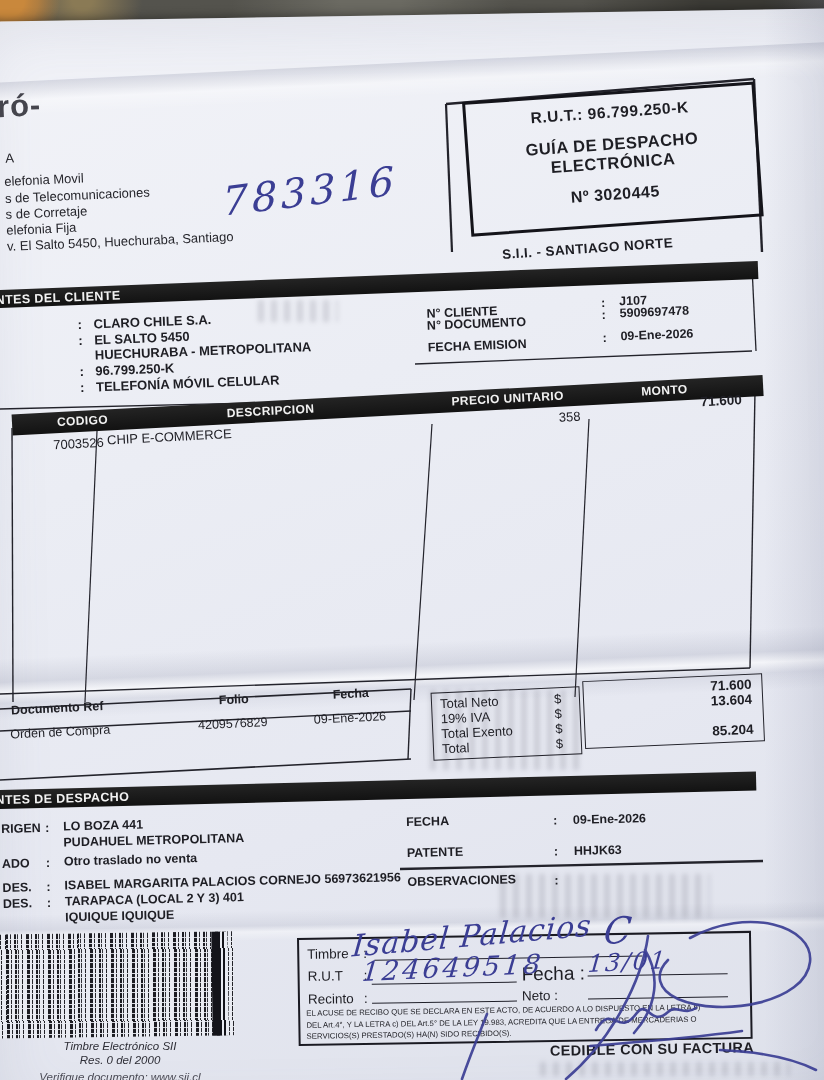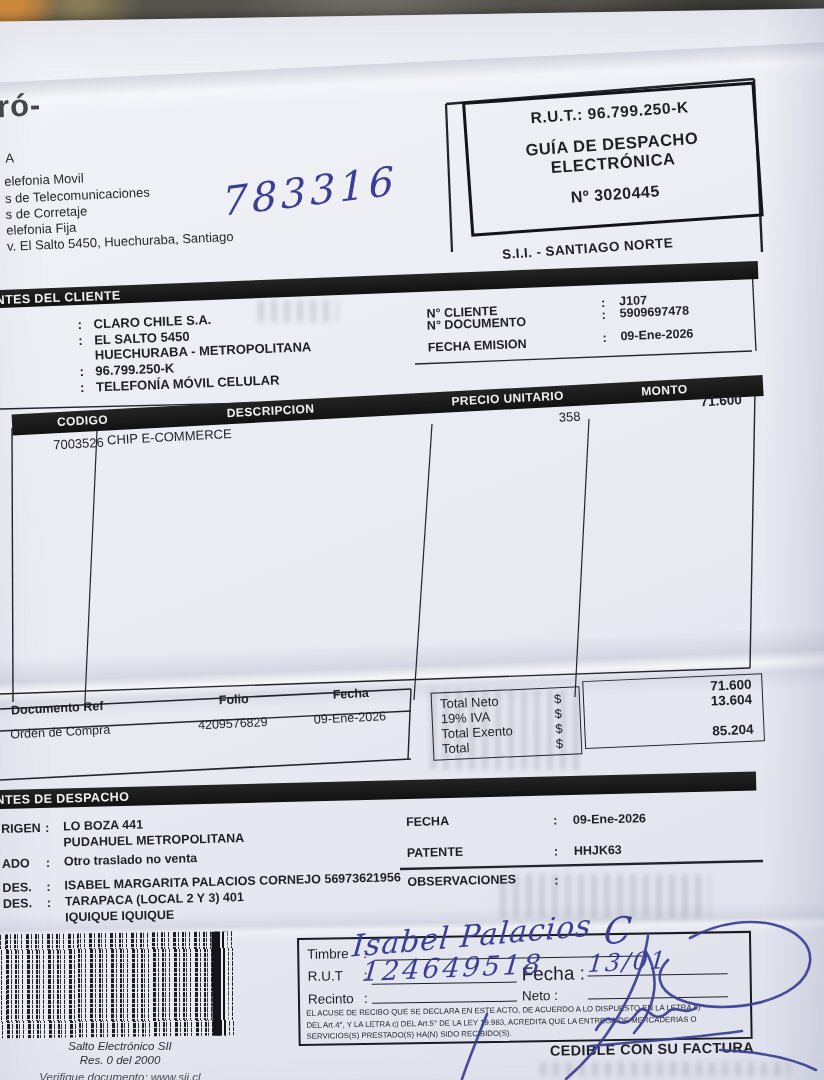--- a/index.html
+++ b/index.html
@@ -190,21 +190,21 @@
     <div class="abs t b" style="left:552px;top:42px;font-size:12.5px;">:</div>
     <div class="abs t b" style="left:572px;top:42px;font-size:12.5px;">09-Ene-2026</div>
     <div class="abs t b" style="left:405px;top:71px;font-size:12.5px;">PATENTE</div>
     <div class="abs t b" style="left:552px;top:73px;font-size:12.5px;">:</div>
     <div class="abs t b" style="left:572px;top:73px;font-size:12.5px;">HHJK63</div>
     <div class="abs t b" style="left:405px;top:100px;font-size:12.5px;">OBSERVACIONES</div>
     <div class="abs t b" style="left:552px;top:102px;font-size:12.5px;">:</div>
   </div>
 
   <div class="barcode"></div>
-  <div class="abs cap" style="left:5px;top:1040px;width:230px;">Salto Electrónico SII</div>
+  <div class="abs cap" style="left:5px;top:1040px;width:230px;">Timbre Electrónico SII</div>
   <div class="abs cap" style="left:5px;top:1054px;width:230px;">Res. 0 del 2000</div>
   <div class="abs cap" style="left:5px;top:1071px;width:230px;color:#4a4a55;">Verifique documento: www.sii.cl</div>
 
   <div class="abs rot" style="left:297px;top:938px;width:450px;height:104px;border:2.2px solid #1a1a22;transform:rotate(-0.9deg);">
     <div class="abs t" style="left:8px;top:7px;font-size:13.5px;">Timbre</div>
     <div class="abs t" style="left:64px;top:7px;font-size:13.5px;">:</div>
     <div class="abs" style="left:75px;top:21px;width:268px;border-bottom:1.6px solid #20202a;"></div>
     <div class="abs t" style="left:8px;top:29px;font-size:13.5px;">R.U.T</div>
     <div class="abs t" style="left:64px;top:29px;font-size:13.5px;">:</div>
     <div class="abs" style="left:72px;top:45px;width:145px;border-bottom:1.6px solid #20202a;"></div>

